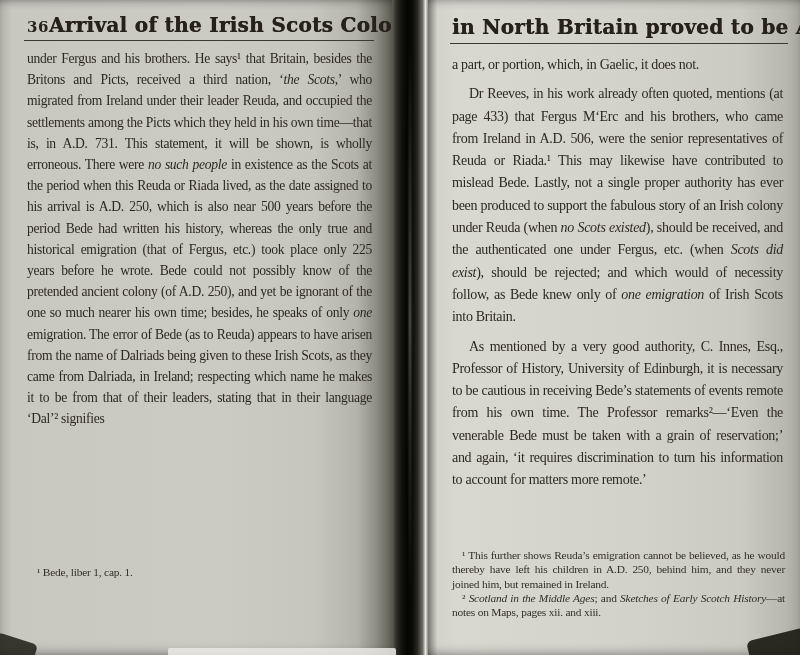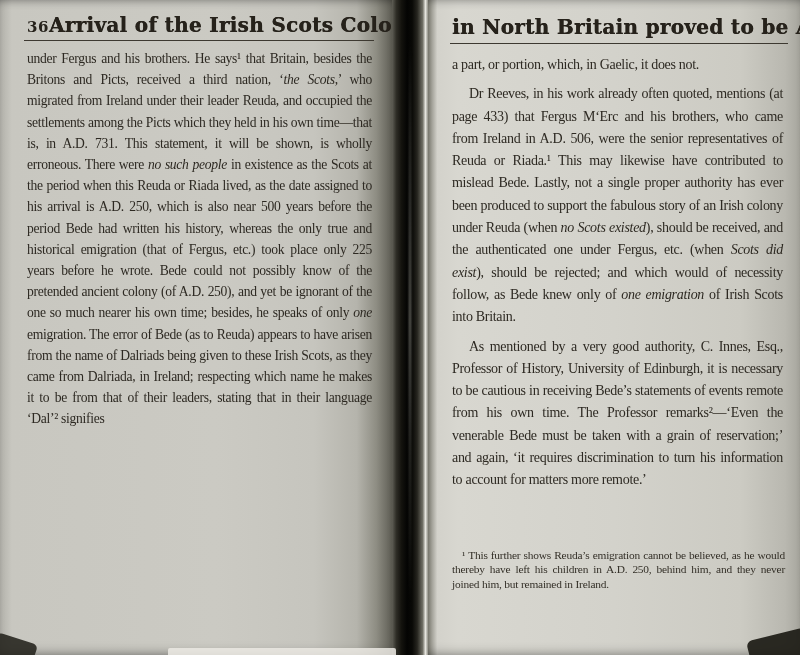--- a/index.html
+++ b/index.html
@@ -80,39 +80,41 @@
       <span class="pagenum">36</span>
       <span class="head-title">Arrival of the Irish Scots Colony</span>
     </div>
     <div class="head-rule"></div>
 
     <div class="body-text">
       <p>under Fergus and his brothers.  He says¹ that Britain, besides the Britons and Picts, received a third nation, ‘<i>the Scots</i>,’ who migrated from Ireland under their leader Reuda, and occupied the settlements among the Picts which they held in his own time—that is, in A.D. 731.  This statement, it will be shown, is wholly erroneous.  There were <i>no such people</i> in existence as the Scots at the period when this Reuda or Riada lived, as the date assigned to his arrival is A.D. 250, which is also near 500 years before the period Bede had written his history, whereas the only true and historical emigration (that of Fergus, etc.) took place only 225 years before he wrote.  Bede could not possibly know of the pretended ancient colony (of A.D. 250), and yet be ignorant of the one so much nearer his own time; besides, he speaks of only <i>one</i> emigration.  The error of Bede (as to Reuda) appears to have arisen from the name of Dalriads being given to these Irish Scots, as they came from Dalriada, in Ireland; respecting which name he makes it to be from that of their leaders, stating that in their language ‘Dal’² signifies</p>
     </div>
 
     <div class="footnotes">
+      <p>¹ Bede, liber 1, cap. 1.</p>
     </div>
   </div>
 
   <div class="gutter"></div>
 
   <div class="page page-right">
     <div class="running-head">
       <span class="head-title">in North Britain proved to be A.D. 506.</span>
 
     </div>
     <div class="head-rule"></div>
 
     <div class="body-text">
       <p>a part, or portion, which, in Gaelic, it does not.</p>
       <p>Dr Reeves, in his work already often quoted, mentions (at page 433) that Fergus M‘Erc and his brothers, who came from Ireland in A.D. 506, were the senior representatives of Reuda or Riada.¹  This may likewise have contributed to mislead Bede.  Lastly, not a single proper authority has ever been produced to support the fabulous story of an Irish colony under Reuda (when <i>no Scots existed</i>), should be received, and the authenticated one under Fergus, etc. (when <i>Scots did exist</i>), should be rejected; and which would of necessity follow, as Bede knew only of <i>one emigration</i> of Irish Scots into Britain.</p>
       <p>As mentioned by a very good authority, C. Innes, Esq., Professor of History, University of Edinburgh, it is necessary to be cautious in receiving Bede’s statements of events remote from his own time.  The Professor remarks²—‘Even the venerable Bede must be taken with a grain of reservation;’ and again, ‘it requires discrimination to turn his information to account for matters more remote.’</p>
     </div>
 
     <div class="footnotes">
       <p>¹ This further shows Reuda’s emigration cannot be believed, as he would thereby have left his children in A.D. 250, behind him, and they never joined him, but remained in Ireland.</p>
+      <p>² <i>Scotland in the Middle Ages</i>; and <i>Sketches of Early Scotch History</i>—at notes on Maps, pages xii. and xiii.</p>
     </div>
   </div>
 
   <div class="mark-bl"></div>
   <div class="mark-br"></div>
   <div class="light-strip"></div>
 </div>
 
 </body></html>

